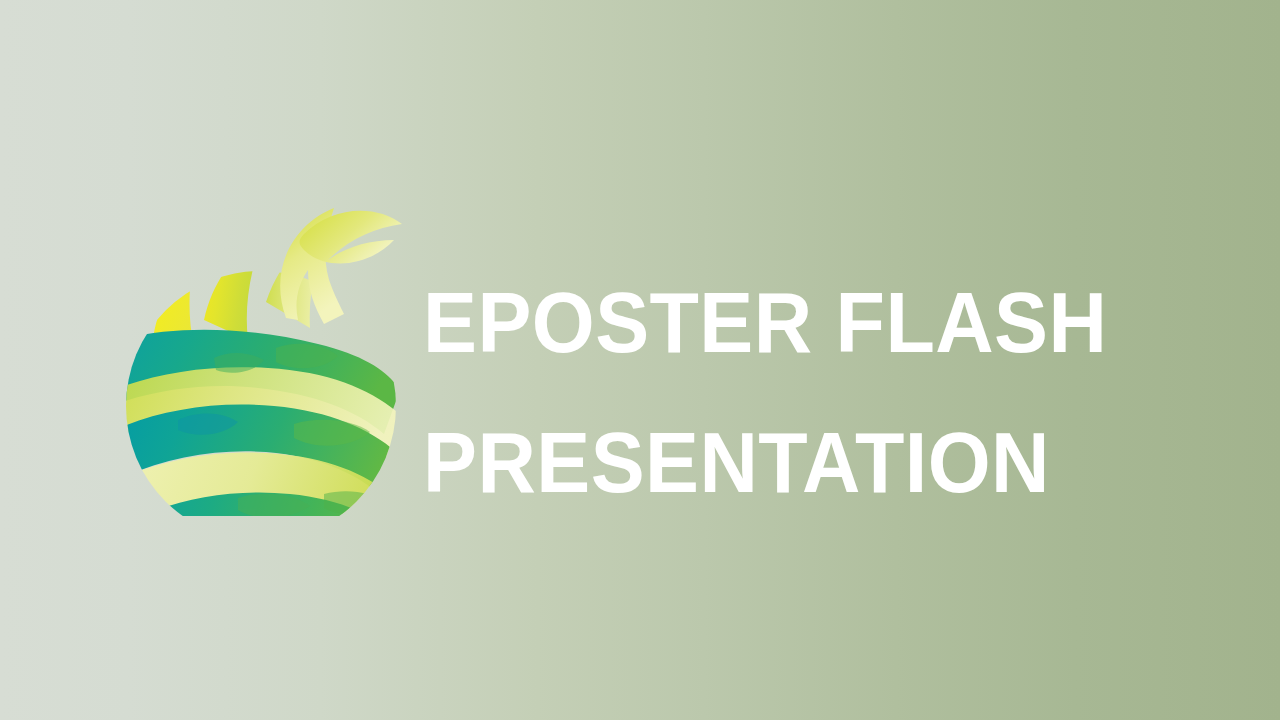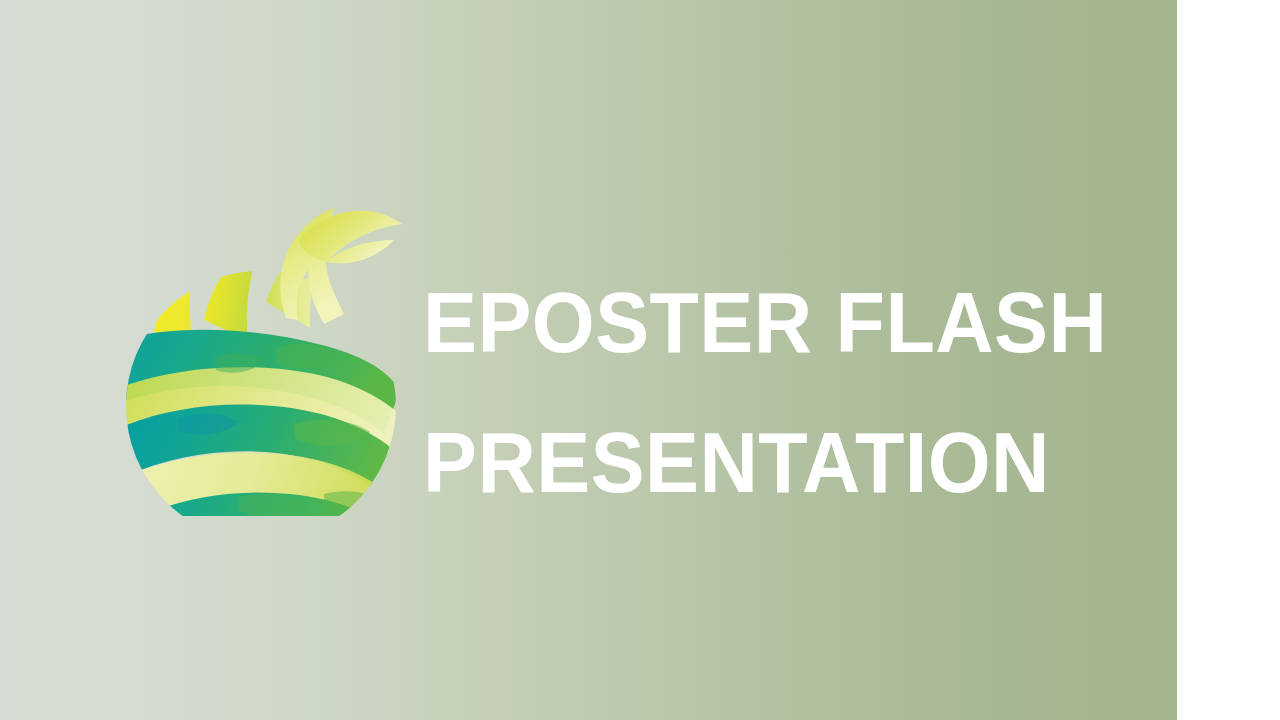--- a/index.html
+++ b/index.html
@@ -2,21 +2,21 @@
 <html><head>
 <meta charset="utf-8">
 <style>
   html, body {
     margin: 0;
     padding: 0;
     background: #ffffff;
   }
   #slide {
     position: relative;
-    width: 1177px;
+    width: 1280px;
     height: 720px;
     overflow: hidden;
     font-family: "Liberation Sans", sans-serif;
     background: linear-gradient(to right,
         #d7ddd4 0%,
         #d5dcd2 10%,
         #cfd8c8 25%,
         #c4cfb6 42%,
         #bbc8ac 55%,
         #b0bf9e 70%,

